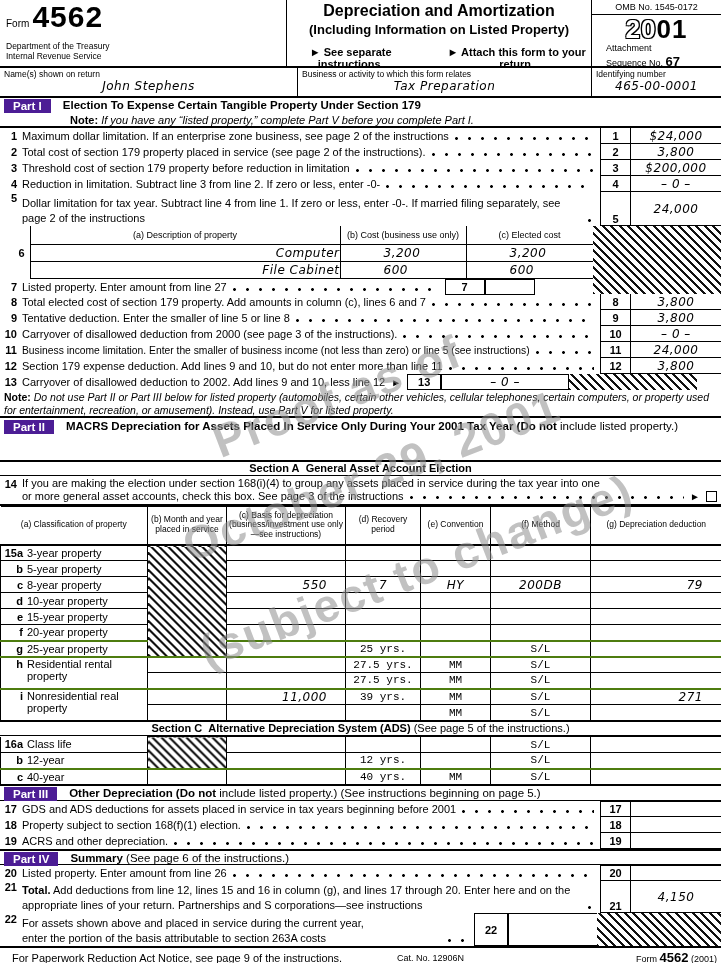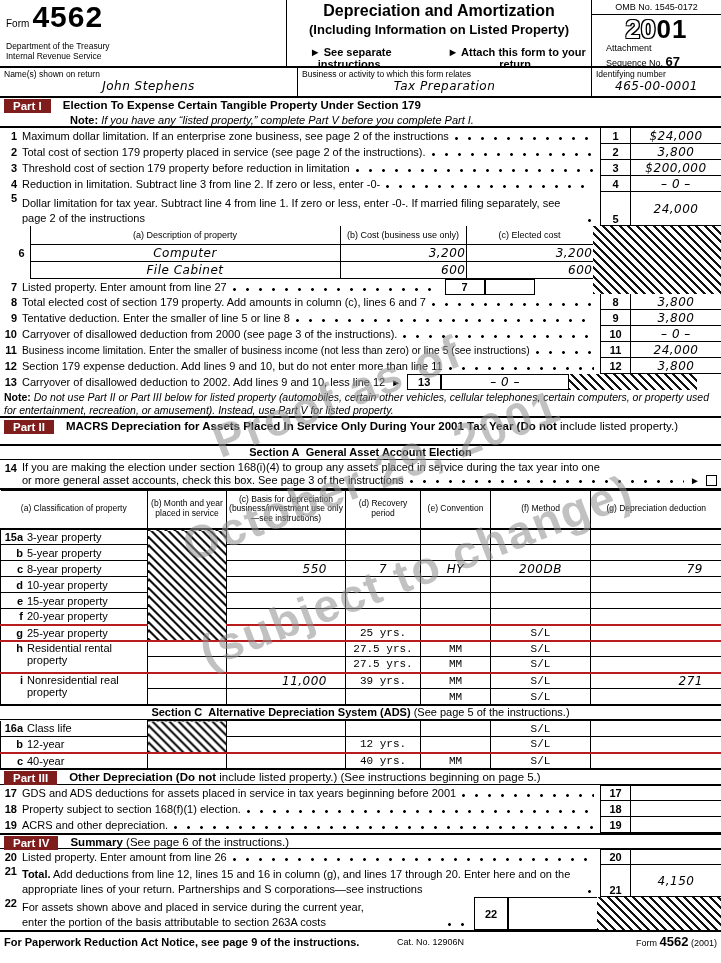--- a/index.html
+++ b/index.html
@@ -6,21 +6,21 @@
   html,body { background:#e8e8e8; }
   .page {
     position:relative; width:721px; height:963px; margin:0 auto; background:#fff;
     font-family:"Liberation Sans", sans-serif; font-size:11px; color:#000; overflow:hidden;
   }
   b, .b { font-weight:bold; }
   .it { font-style:italic; }
   .hw { font-family:"DejaVu Sans", sans-serif; font-style:italic; font-size:12px; letter-spacing:.5px; }
   .pre { font-family:"Liberation Mono", monospace; font-size:11px; }
   .hatch { background:repeating-linear-gradient(45deg,#111 0 2px,#fff 2px 6px); }
-  .bar { background:#7f1d1d; color:#fff; font-weight:bold; font-size:11.5px; padding:0 9px; line-height:14px; height:14px; display:inline-block; }
+  .bar { background:#4c1d95; color:#fff; font-weight:bold; font-size:11.5px; padding:0 9px; line-height:14px; height:14px; display:inline-block; }
   .arrow { font-size:10px; }
 
   
   .hdr { display:flex; height:68px; border-bottom:2px solid #000; }
   .hdr-left { width:287px; border-right:1.5px solid #000; padding:3px 6px; position:relative; }
   .hdr-left .formword { font-size:10px; }
   .hdr-left .formnum { font-size:30px; font-weight:bold; letter-spacing:1px; line-height:28px; }
   .hdr-left .dept { position:absolute; bottom:4px; left:6px; font-size:8.5px; line-height:1.25; }
   .hdr-ctr { flex:1; text-align:center; padding-top:2px; }
   .hdr-ctr .t1 { font-size:16px; font-weight:bold; }
@@ -64,60 +64,60 @@
   .inbox { border:1px solid #000; font-weight:bold; text-align:center; align-self:stretch;
     display:flex; flex-direction:column; justify-content:center; flex:none; }
 
   
   .t6region { position:relative; height:68px; }
   .t6hatch { position:absolute; top:0; right:0; width:128px; height:68px; }
   table.t6 { border-collapse:collapse; table-layout:fixed; width:593px; }
   table.t6 td { border:1px solid #000; height:17px; overflow:hidden; }
   table.t6 tr.h6 td { height:18px; font-size:9px; text-align:center; border-top:none; }
   table.t6 td.noborder { border:none; }
-  .t6 .cA { text-align:center; }
-  .t6 .cnum { text-align:right; }
+  .t6 .cA { text-align:right; }
+  .t6 .cnum { text-align:left;padding-left:43px; }
   .l7 { height:16px; }
 
   
   .note2 { height:28px; padding:1px 4px 0 4px; font-size:10.5px; line-height:1.25; border-bottom:2px solid #000; }
 
   
-  .p2head { height:28px; padding-top:1px; border-bottom:2px solid #000; }
+  .p2head { height:44px; padding-top:1px; border-bottom:2px solid #000; }
   .secHead { text-align:center; font-size:11px; border-bottom:1px solid #000; }
   .secA { height:14px; }
   .secB, .secC { height:14px; }
   .l14 { height:30px; display:flex; border-bottom:2px solid #000; }
   .l14 .body { flex:1; padding-top:1px; }
   .l14 .fl { height:14px; }
   .cb { width:11px; height:11px; border:1.5px solid #000; display:inline-block; margin:0 4px 0 6px; flex:none; }
 
   
   table.grid { border-collapse:collapse; table-layout:fixed; width:721px; }
   table.grid td, table.grid th { border:1px solid #000; overflow:hidden; }
   table.grid th { font-size:8.5px; font-weight:normal; line-height:1.15; text-align:center; padding:1px; height:38px; border-bottom:2px solid #000;}
   table.grid td { height:16px; }
   td.ca { border-left:none; text-align:left;margin-top:48px; }
   .cno { display:inline-block; width:26px; font-weight:bold; text-align:right; padding-right:4px; }
   td.num { text-align:right; padding-right:18px; }
   td.ctr { text-align:center; }
   td.glast { border-right:none; }
-  tr.thick td { border-top:2px solid #b91c1c; }
+  tr.thick td { border-top:2px solid #4d7c0f; }
 
   
   .p34bar { height:16px; display:flex; align-items:flex-start; padding:1px 0 0 4px; border-bottom:1px solid #000; }
   .p34bar .ptxt { flex:1; padding-left:12px; font-size:11.5px; }
   .fl2 { display:flex; align-items:flex-end; }
   .txtwrap { width:560px; flex:none; line-height:15px; }
   .l22 { height:33px; position:relative; }
   .l22hatch { position:absolute; right:0; top:0; width:124px; height:33px; }
 
   
   .footer { height:21px; display:flex; align-items:center; border-top:2px solid #000; padding:0 4px; }
-  .footer .left { font-weight:bold; flex:1; }
+  .footer .left { font-weight:normal; flex:1;margin-left:8px; }
   .footer .cat { font-size:9px; width:200px; }
   .footer .right { width:120px; text-align:right; font-size:9px; }
   .footer .right .fnum { font-size:13px; font-weight:bold; }
 
   
   .wm { position:absolute; z-index:5; pointer-events:none; color:#8f8f8f; opacity:.55; font-weight:bold;
         font-size:46px; white-space:nowrap; transform:rotate(-21deg); transform-origin:left top; letter-spacing:2px; }
   .wm1 { left:205px; top:418px; }
   .wm2 { left:175px; top:522px; }
   .wm3 { left:192px; top:628px; }

